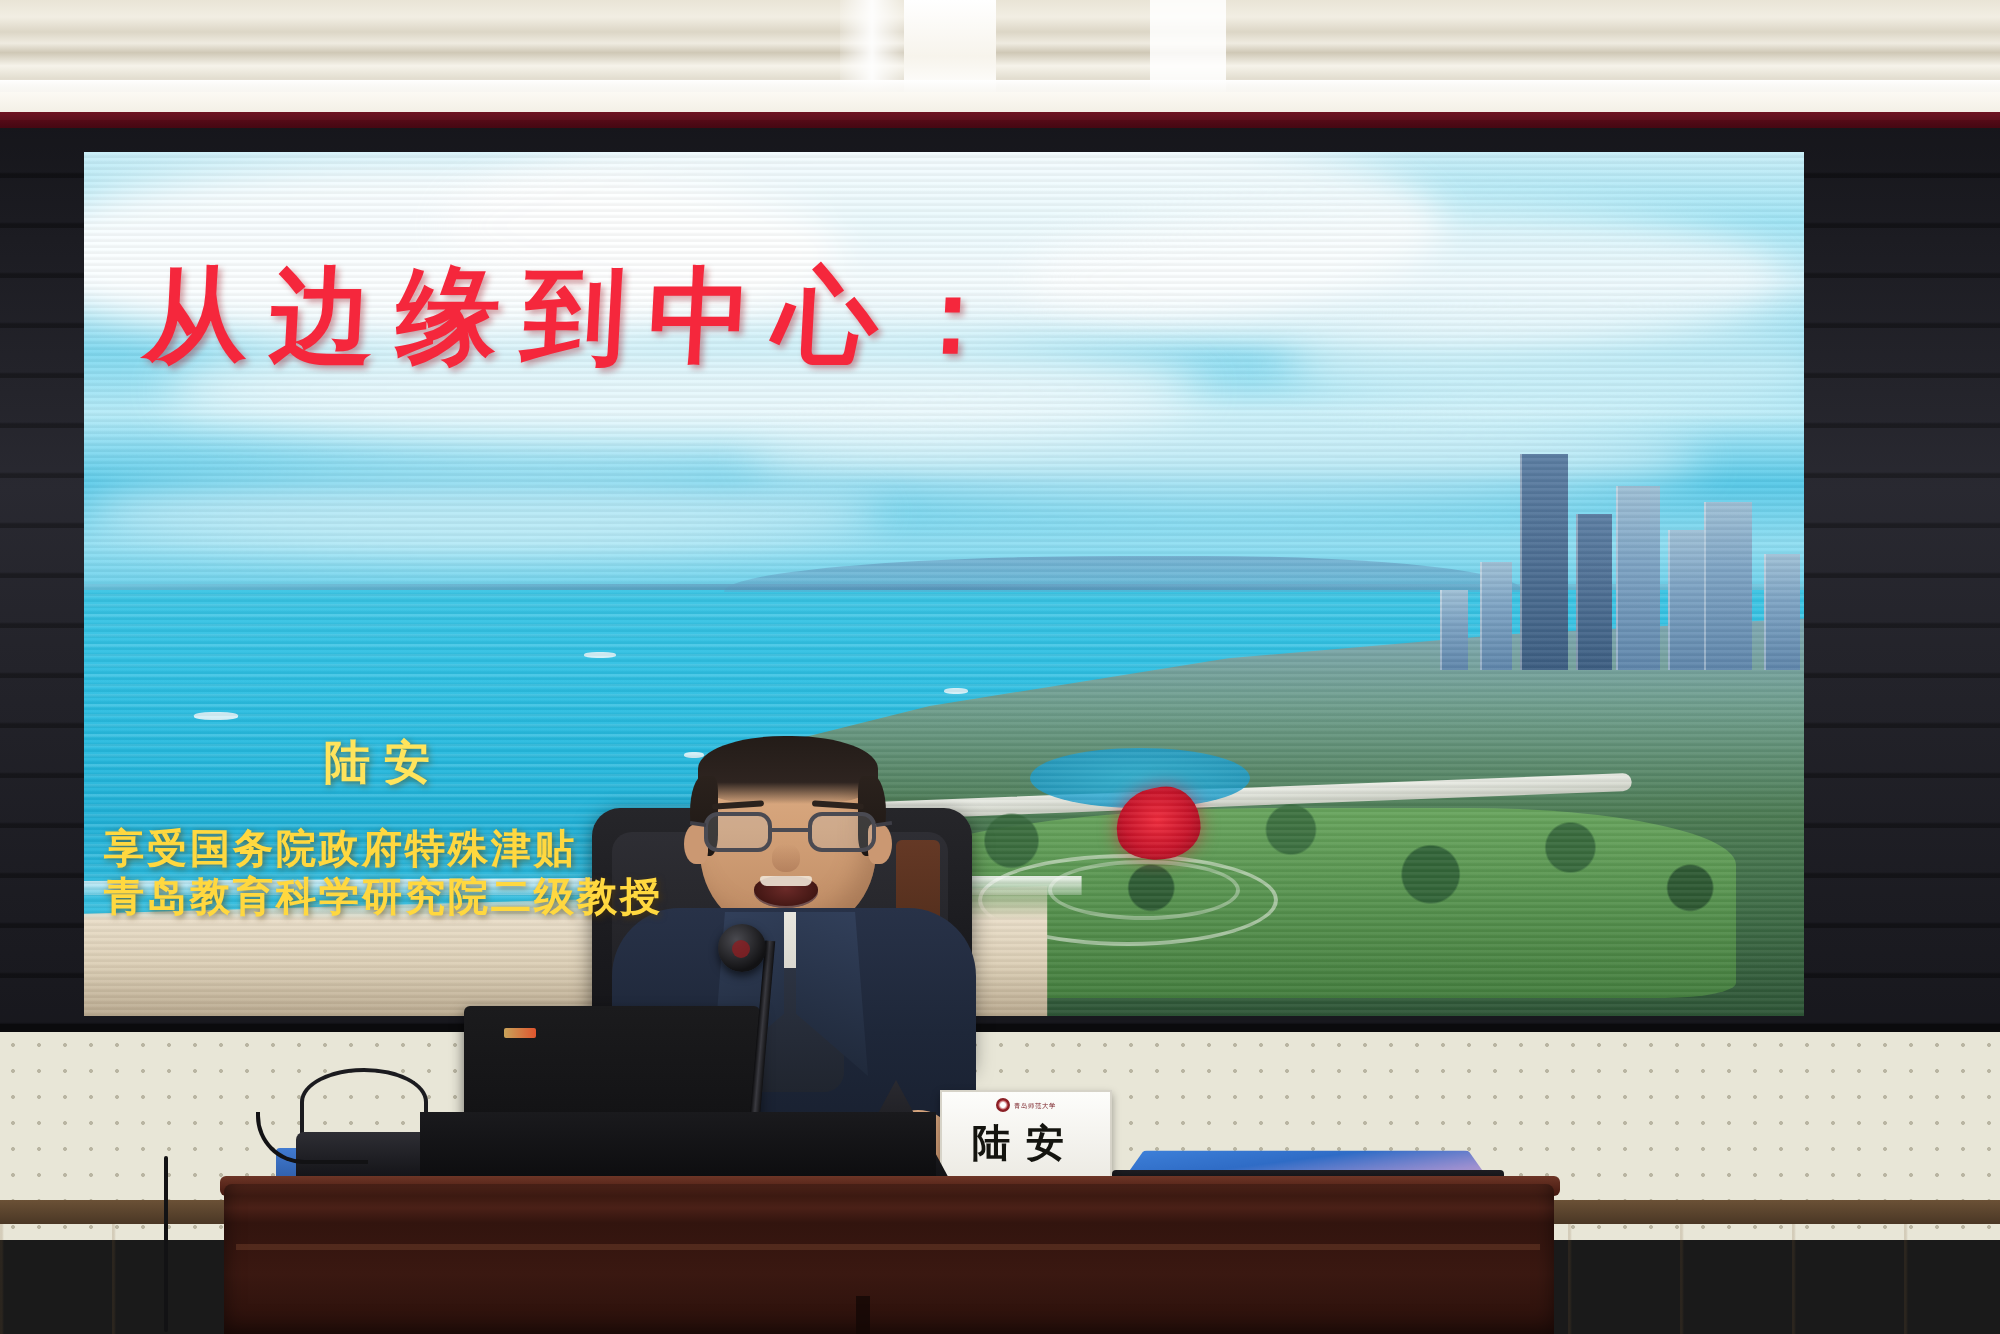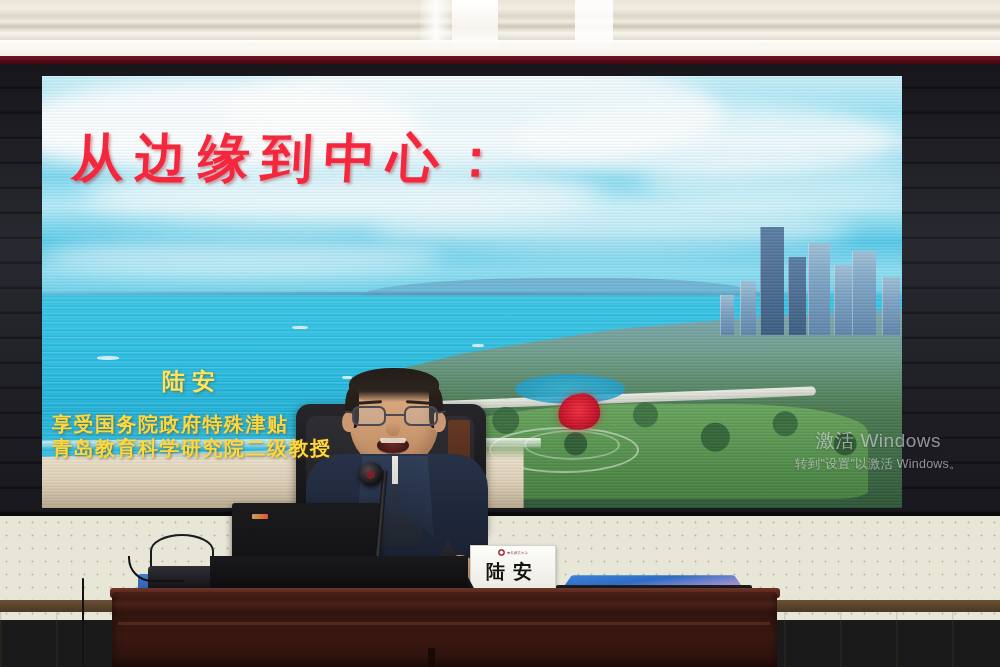--- a/index.html
+++ b/index.html
@@ -354,24 +354,20 @@
     <div class="beach"></div>
 
     <div class="title-main">从边缘到中心：</div>
     <div class="presenter">陆安</div>
     <div class="credits">
       <div>享受国务院政府特殊津贴</div>
       <div>青岛教育科学研究院二级教授</div>
     </div>
   </div>
 
-  <div class="watermark">
-    <div class="wm-line1">激活 Windows</div>
-    <div class="wm-line2">转到"设置"以激活 Windows。</div>
-  </div>
 
   <div class="backwall"></div>
   <div class="baseboard"></div>
   <div class="floor"></div>
 
   <div class="chair"></div>
   <div class="chair-panel"></div>
   <div class="chair-wood"></div>
 
   <div class="person">

